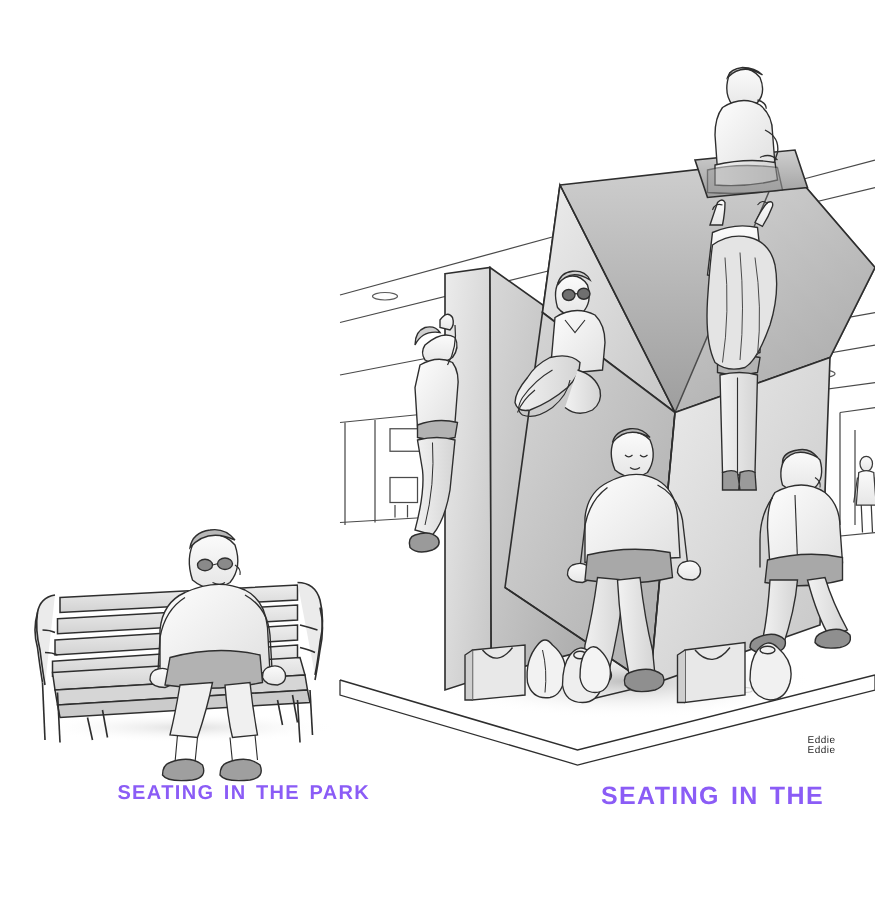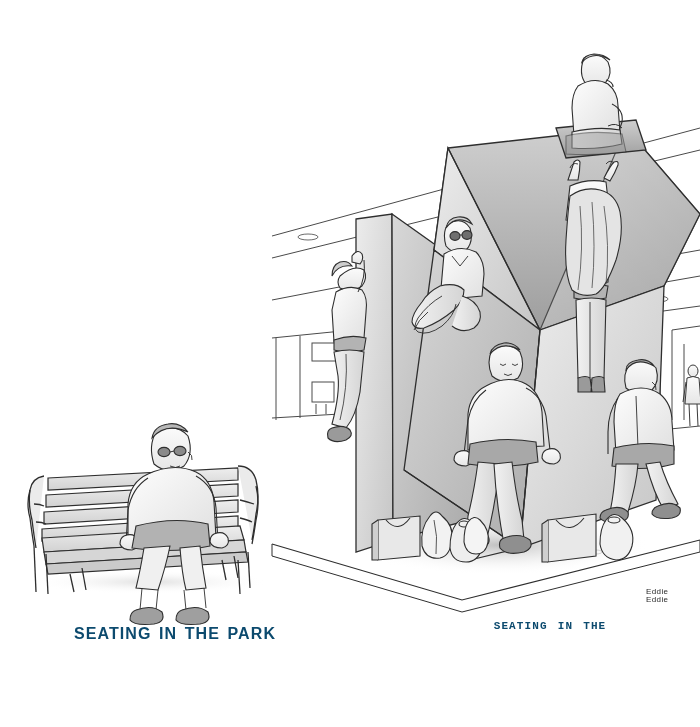--- a/index.html
+++ b/index.html
@@ -31,42 +31,42 @@
     left: 0;
     top: 0;
     width: 700px;
     height: 727px;
     pointer-events: none;
   }
   .caption {
     position: absolute;
     text-align: center;
     font-family: "Liberation Sans", sans-serif;
-    color: #0c4a6e;
+    color: #8b5cf6;
     font-weight: 700;
     letter-spacing: 1.1px;
     line-height: 1.18;
     font-variant: small-caps;
     text-transform: lowercase;
+    margin-left: 20px;
   }
   .caption span.l {
     display: block;
   }
   #caption-park {
     left: 0px;
     top: 618px;
     width: 350px;
     font-size: 23px;
   }
   #caption-mall {
     left: 420px;
     top: 617px;
     width: 260px;
-    font-size: 15px;
-    font-family: Liberation Mono, monospace;
+    font-size: 28px;
   }
   #signature {
     position: absolute;
     left: 646px;
     top: 588px;
     width: 50px;
     font-family: "Liberation Sans", sans-serif;
     font-size: 8px;
     font-weight: 400;
     color: #2a2a2a;

